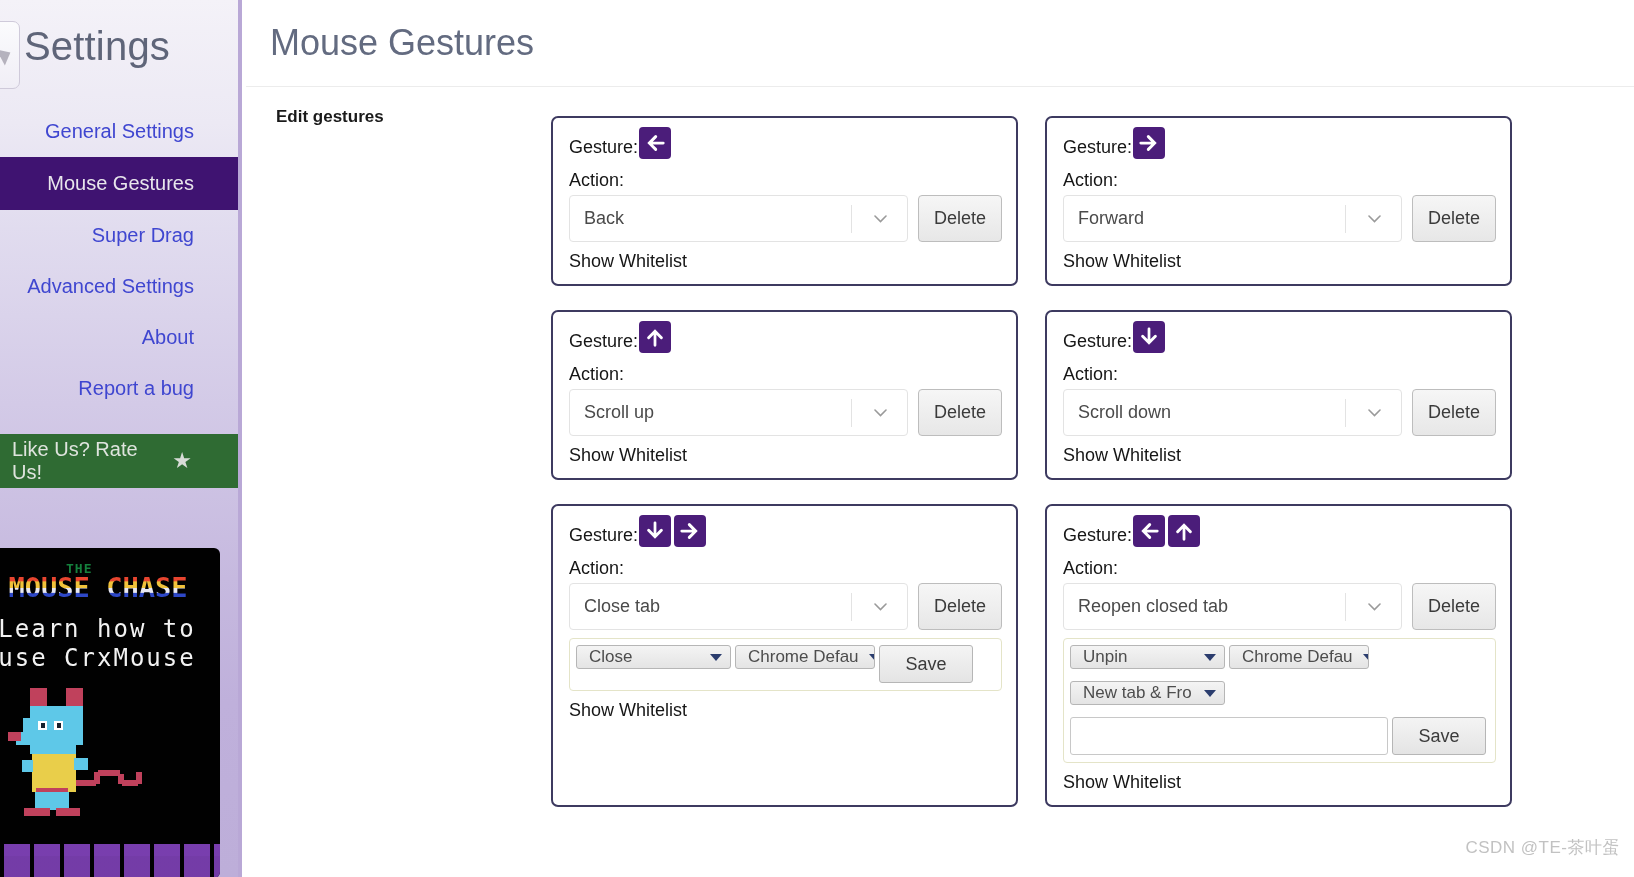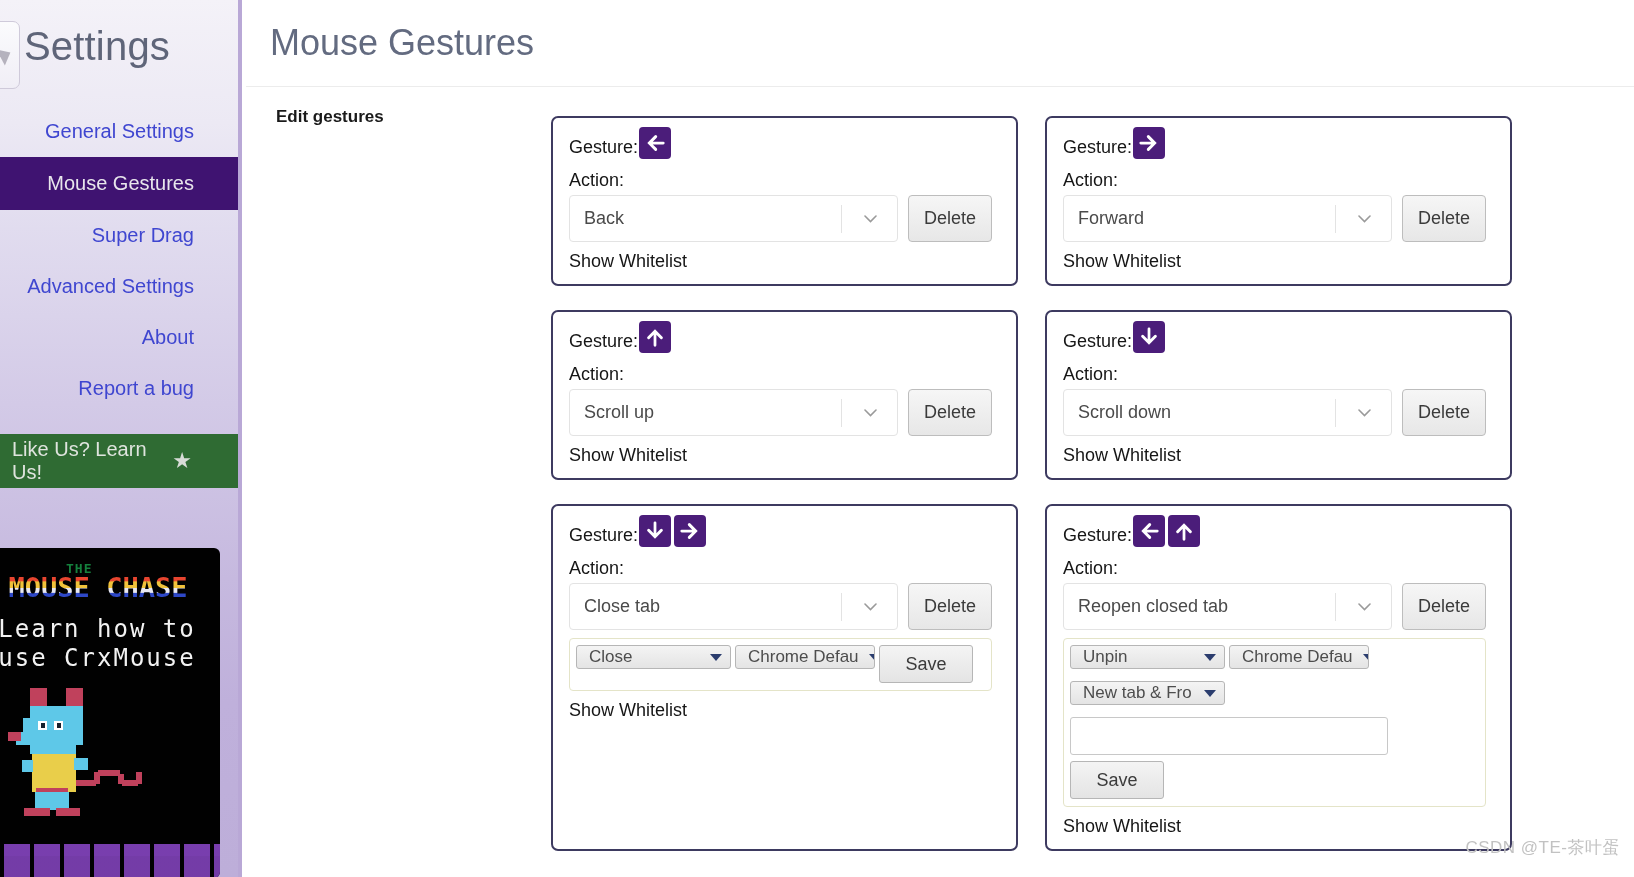--- a/index.html
+++ b/index.html
@@ -213,21 +213,21 @@
     top: 116px;
     width: 1080px;
   }
   .row { display: flex; gap: 27px; margin-bottom: 24px; }
 
   .card {
     width: 467px;
     border: 2px solid #3d3a60;
     border-radius: 7px;
     background: #fff;
-    padding: 13px 24px 12px 16px;
+    padding: 13px 14px 12px 16px;
     position: relative;
   }
 
   .gesture-line {
     display: flex;
     align-items: center;
     font-size: 18px;
     color: #161616;
     height: 32px;
   }
@@ -387,21 +387,21 @@
     <nav class="nav">
       <a class="nav-item">General Settings</a>
       <a class="nav-item active">Mouse Gestures</a>
       <a class="nav-item">Super Drag</a>
       <a class="nav-item">Advanced Settings</a>
       <a class="nav-item">About</a>
       <a class="nav-item">Report a bug</a>
     </nav>
 
     <div class="rate-bar">
-      <span>Like Us? Learn Us!</span>
+      <span>Like Us? Rate Us!</span>
       <span class="rate-star">★</span>
     </div>
 
     <div class="ad">
       <div class="ad-the">THE</div>
       <div class="ad-title">MOUSE CHASE</div>
       <div class="ad-line ad-l1">Learn how to</div>
       <div class="ad-line ad-l2">use CrxMouse</div>
 
       <div class="mouse">

